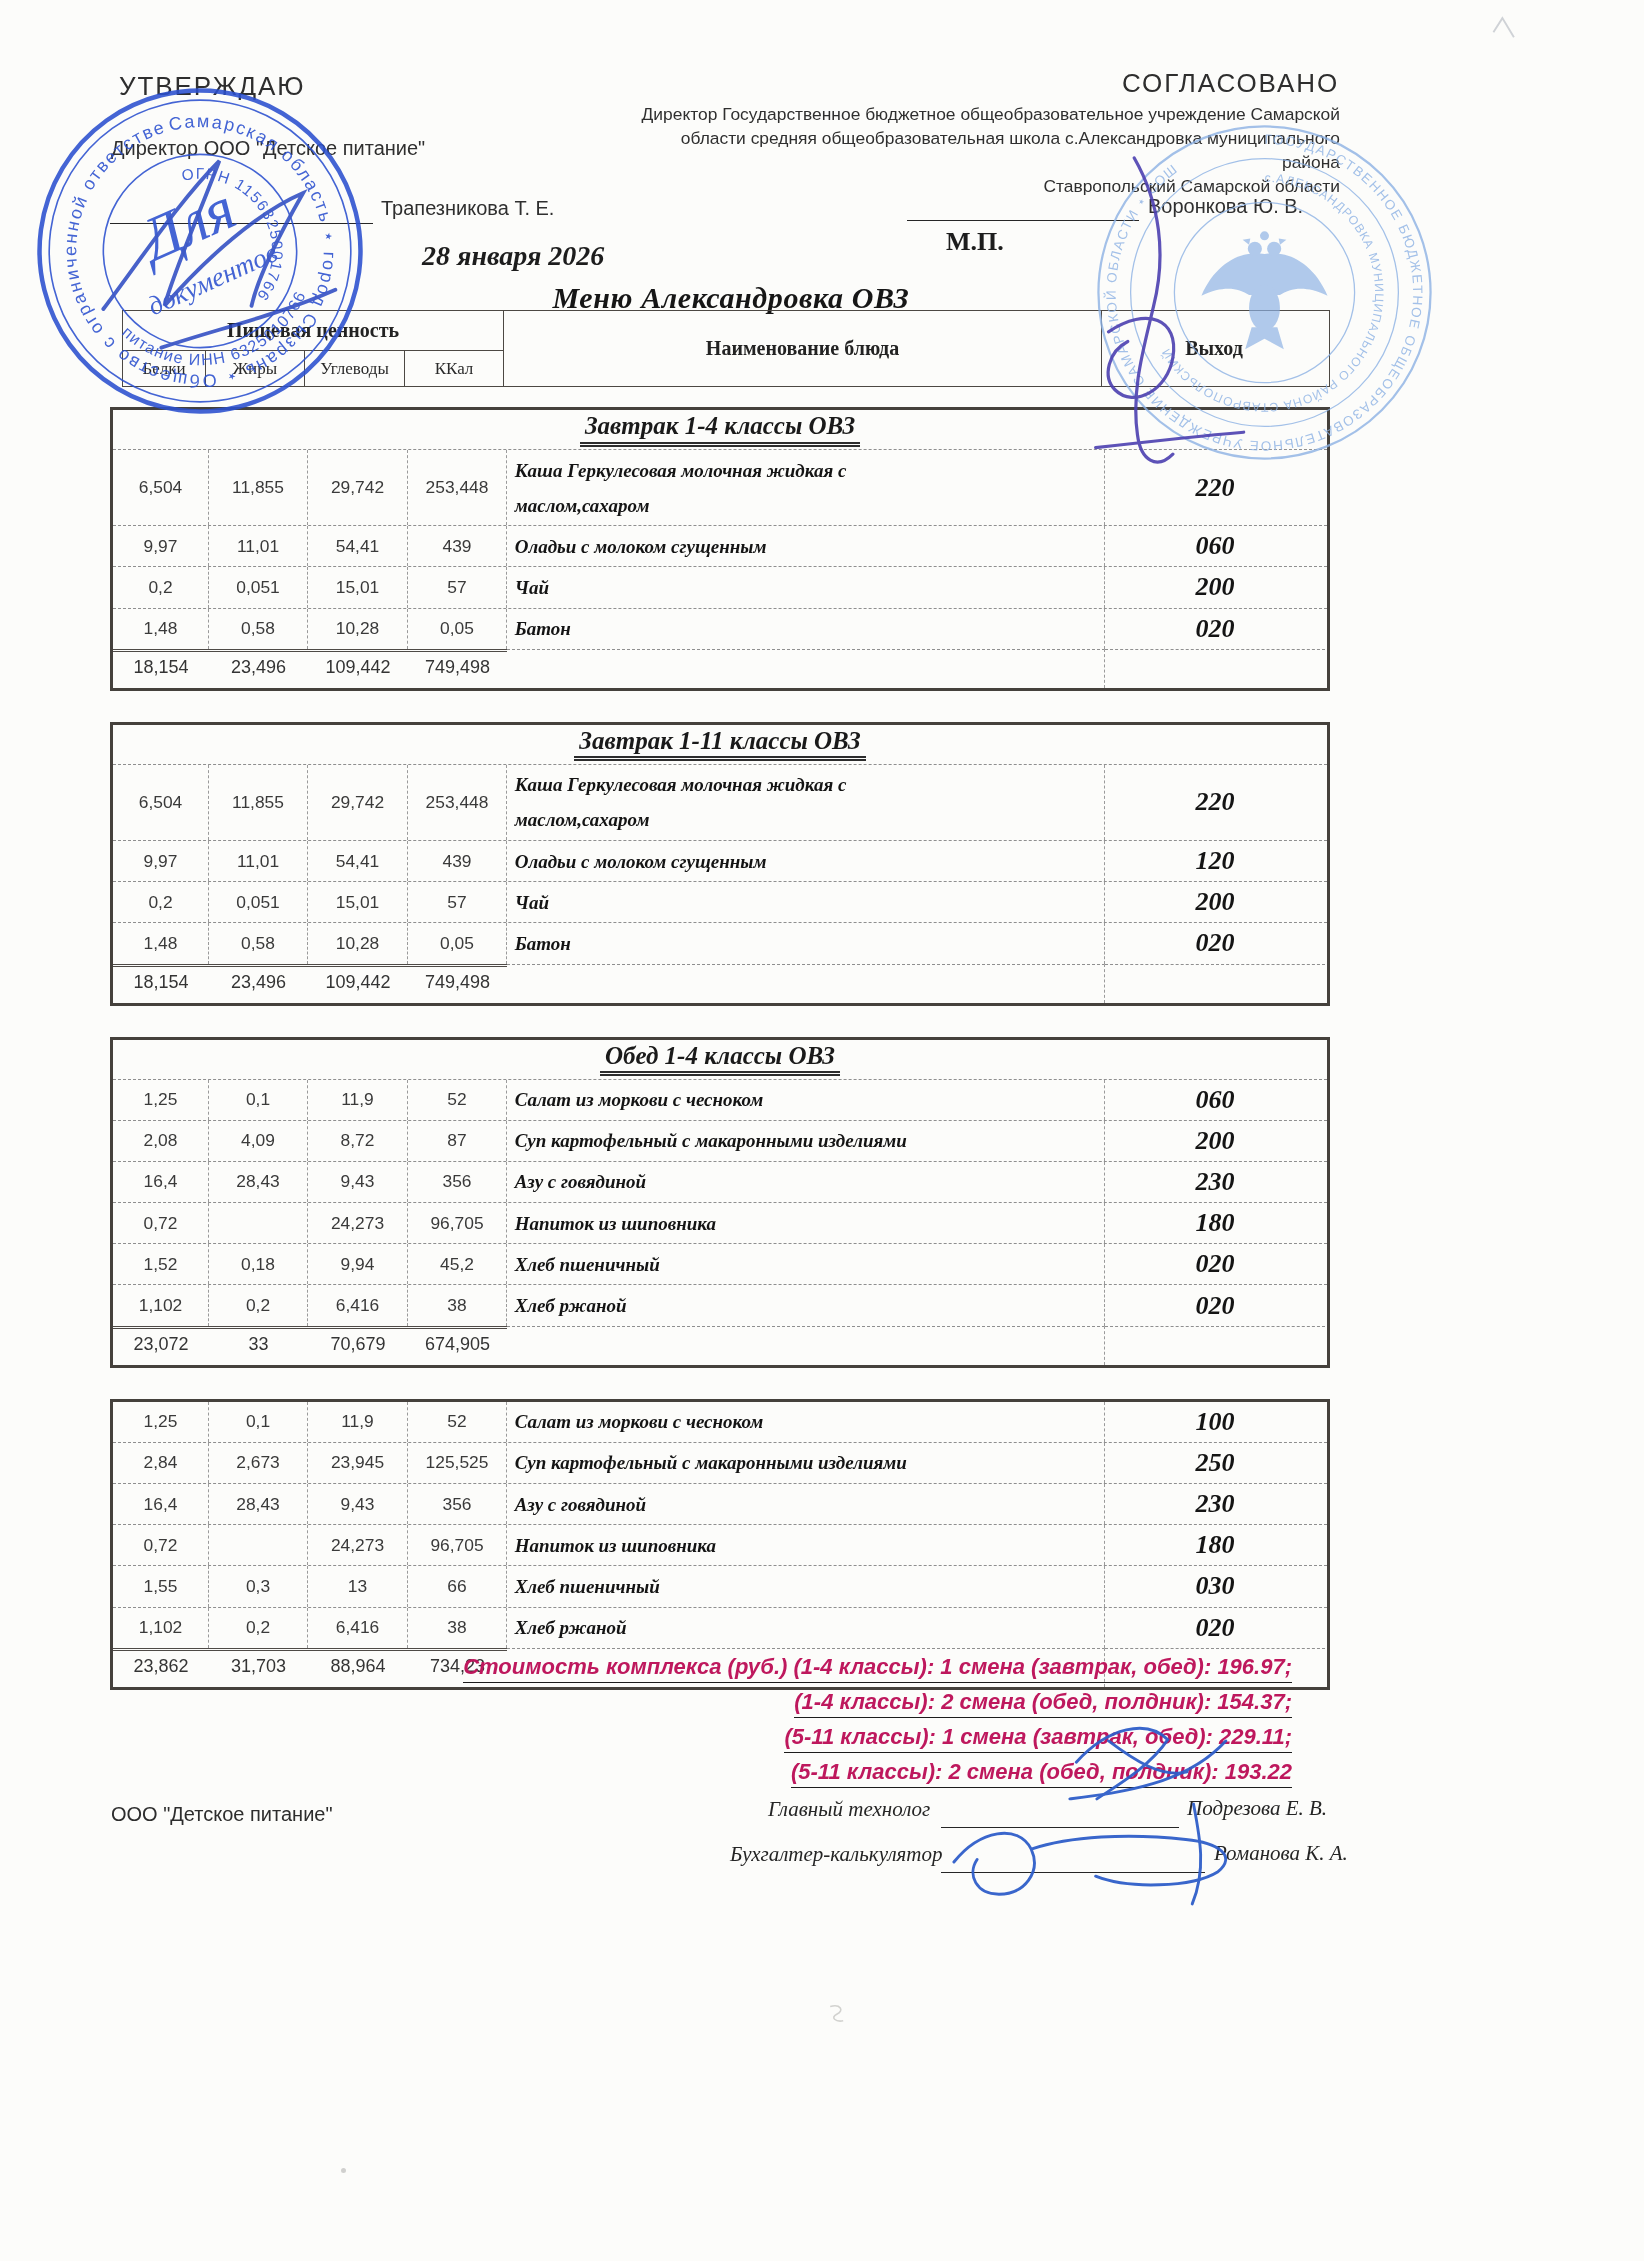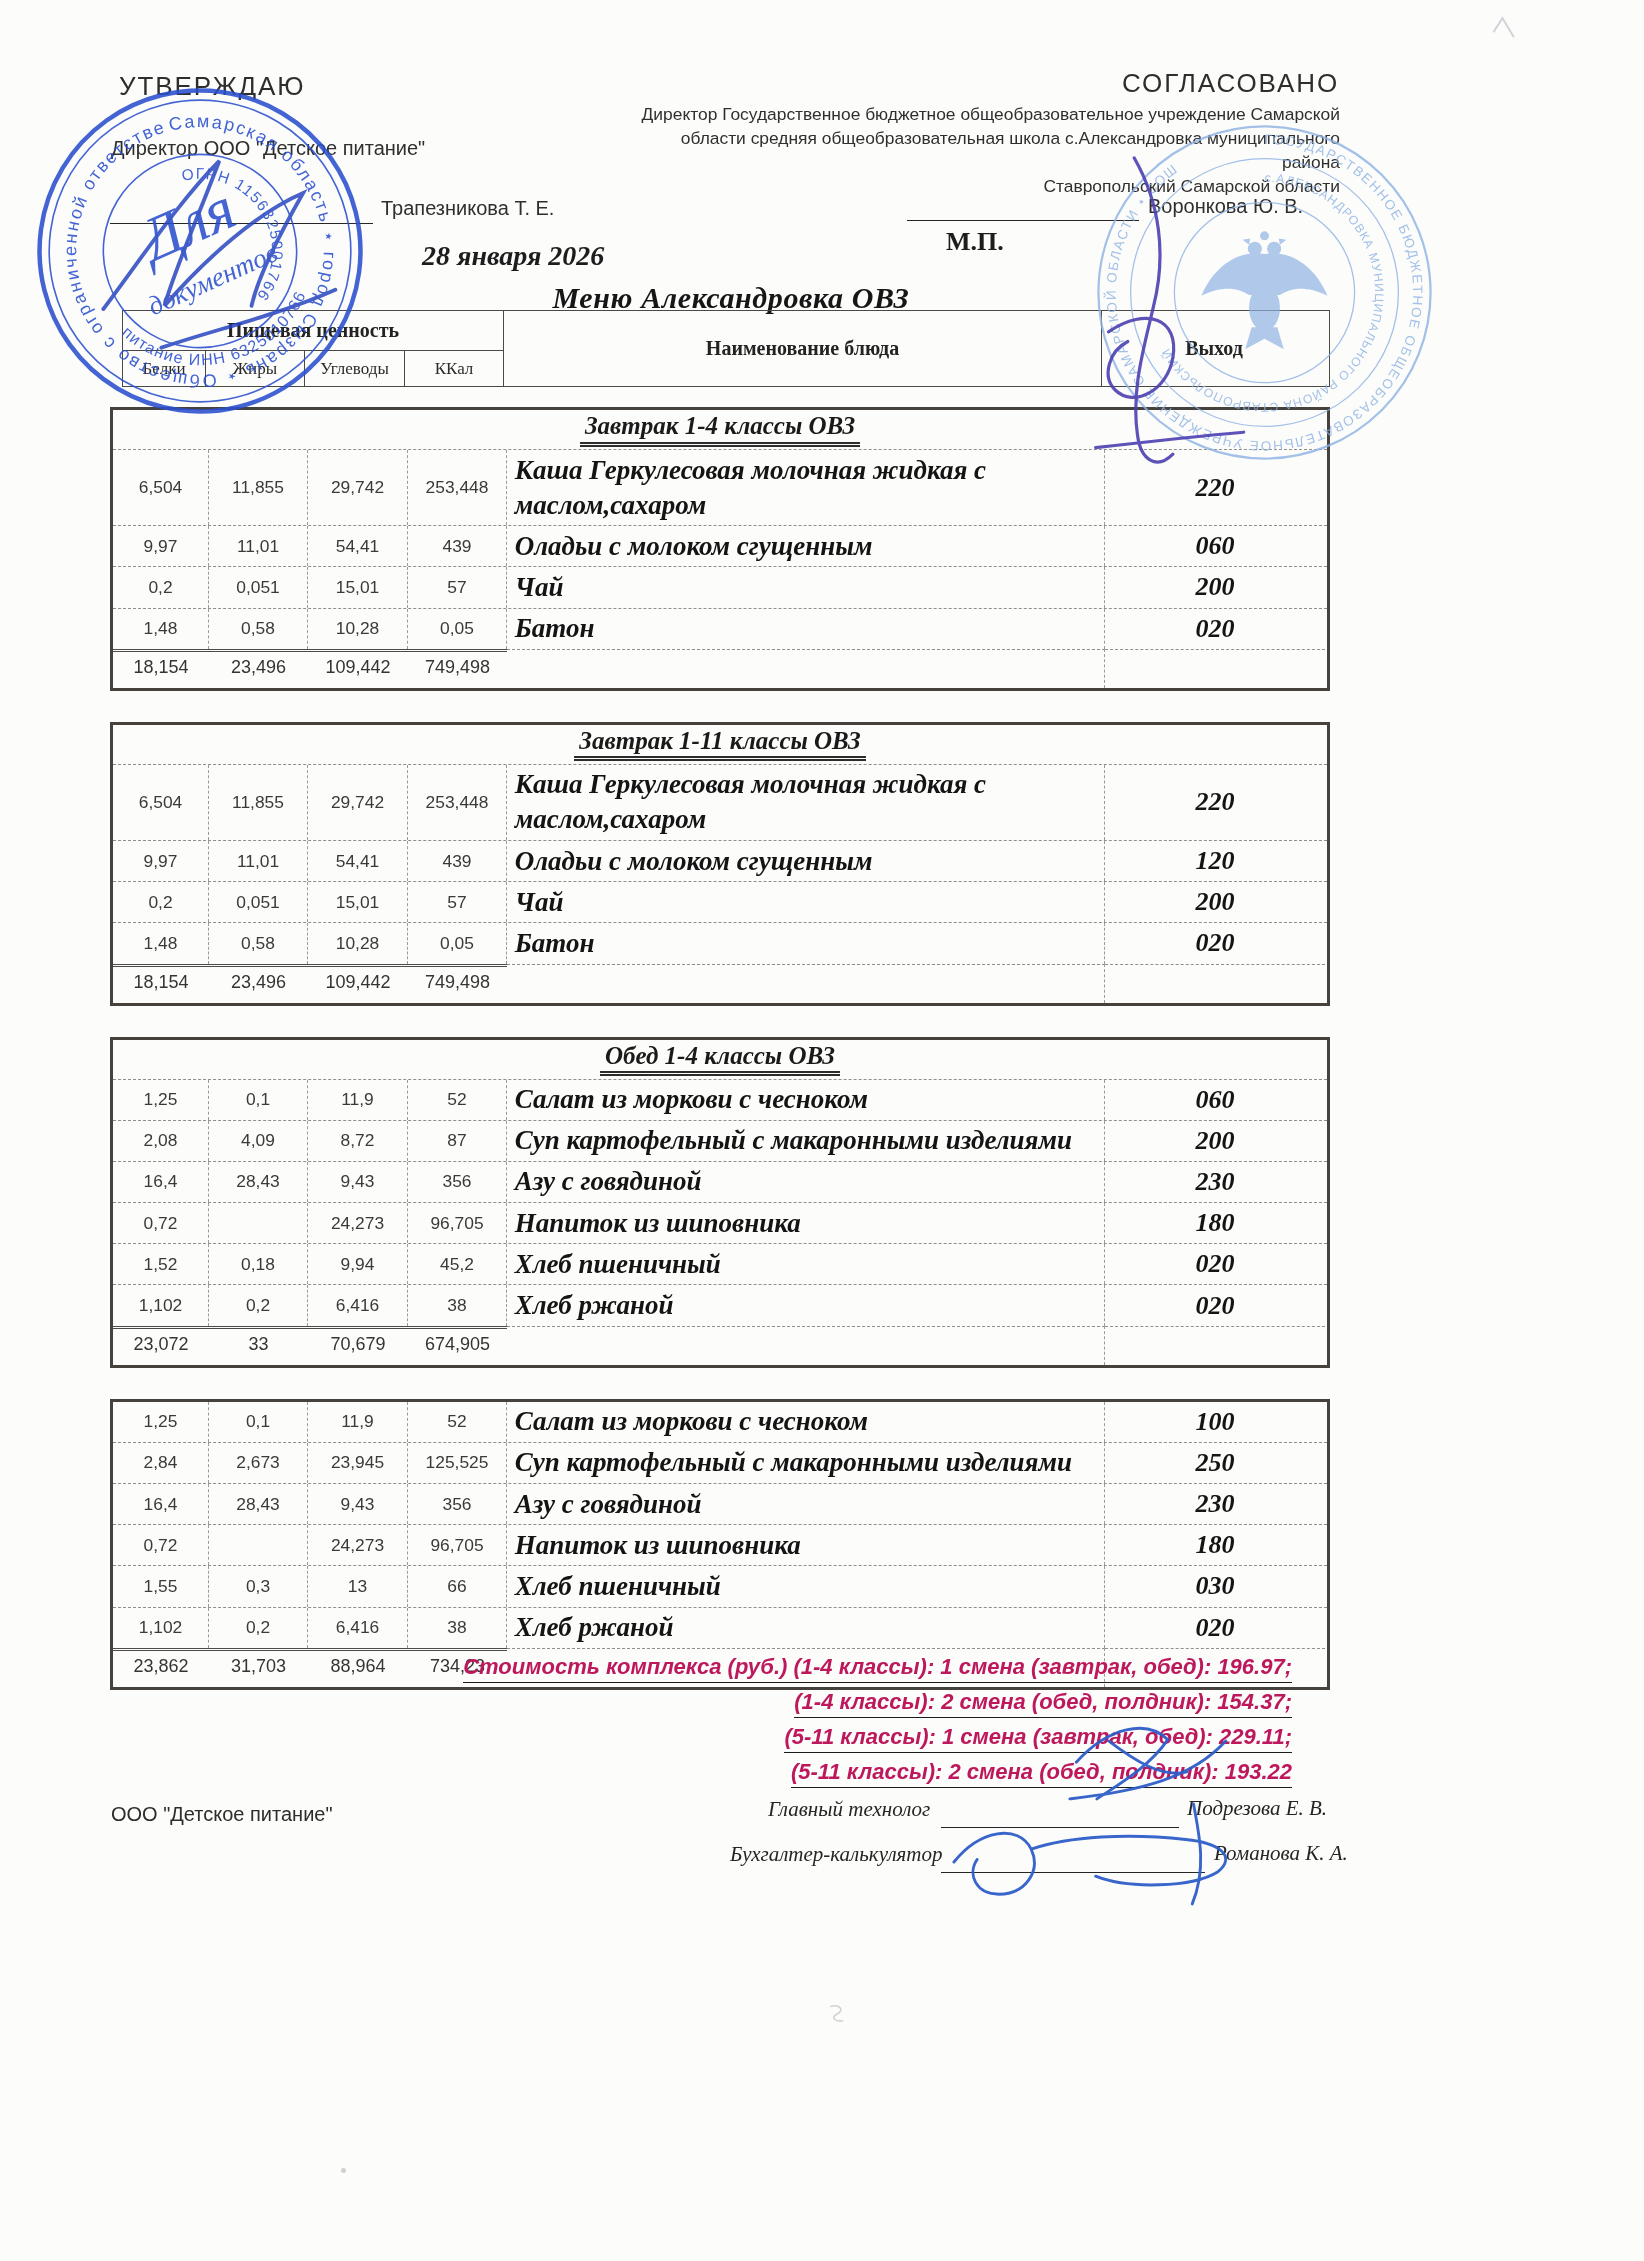--- a/index.html
+++ b/index.html
@@ -40,21 +40,21 @@
   .mt-title{min-height:39px;display:flex;align-items:center;justify-content:center;
             border-bottom:0.6px dashed #8f8f8f;}
   .mt-title span{font-family:"Liberation Serif",serif;font-weight:bold;font-style:italic;
                  font-size:25px;color:#1a1a1a;border-bottom:5.2px double #2c2c2c;padding:0 5.2px 1.3px;}
   .t-row{display:grid;grid-template-columns:var(--cols);min-height:36px;border-bottom:0.6px dashed #8f8f8f;}
   .rows-host .t-row:last-child{border-bottom:none;}
   .t-row .c{display:flex;align-items:center;justify-content:center;
             font-size:17.4px;color:#3a3a3a;border-right:0.6px dashed #9a9a9a;}
   .t-row .dish{justify-content:flex-start;padding:2.6px 7.7px;white-space:pre-line;
                font-family:"Liberation Serif",serif;font-weight:bold;font-style:italic;
-               font-size:27px;line-height:35px;color:#141414;}
+               font-size:19px;line-height:35px;color:#141414;}
   .t-row .out{border-right:none;font-family:"Liberation Serif",serif;font-weight:bold;
               font-style:italic;font-size:26px;color:#141414;}
   .t-totals{display:grid;grid-template-columns:var(--cols);min-height:39px;}
   .t-totals .tc{display:flex;justify-content:center;align-items:flex-start;padding-top:5.2px;
                 font-size:18px;color:#343434;border-top:3.2px double #4e4a46;}
   .t-totals .tfill{border-top:0.6px dashed #8f8f8f;border-right:0.6px dashed #9a9a9a;}
   .t-totals .tout{border-top:0.6px dashed #8f8f8f;}
 
   
   .cost-block{left:361px;top:1654px;width:931px;text-align:right;z-index:2;}

